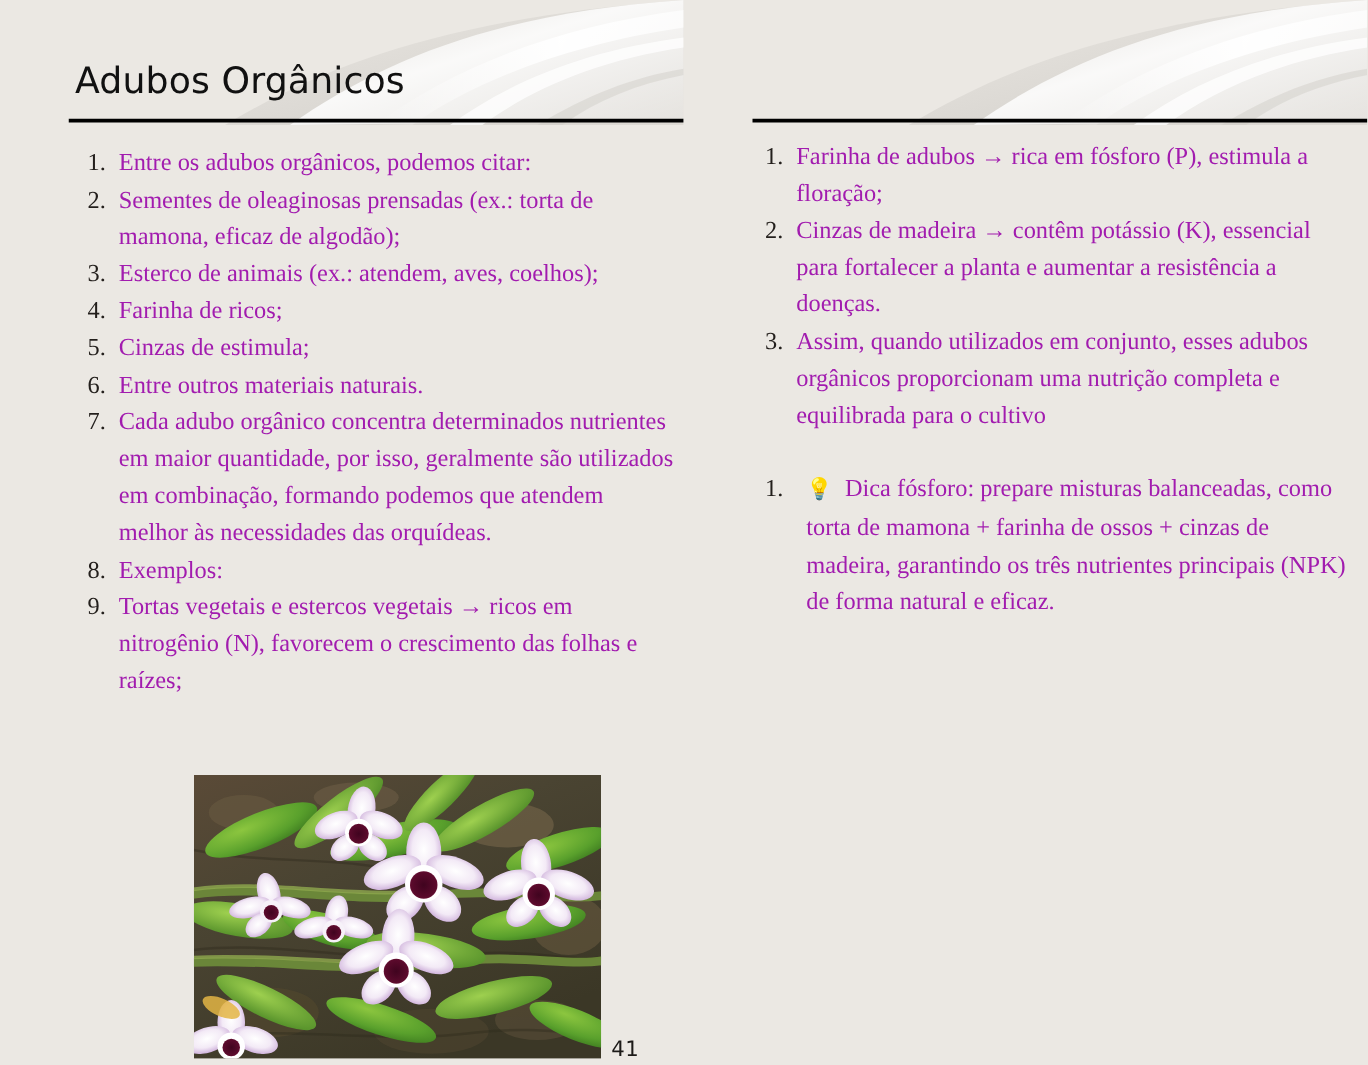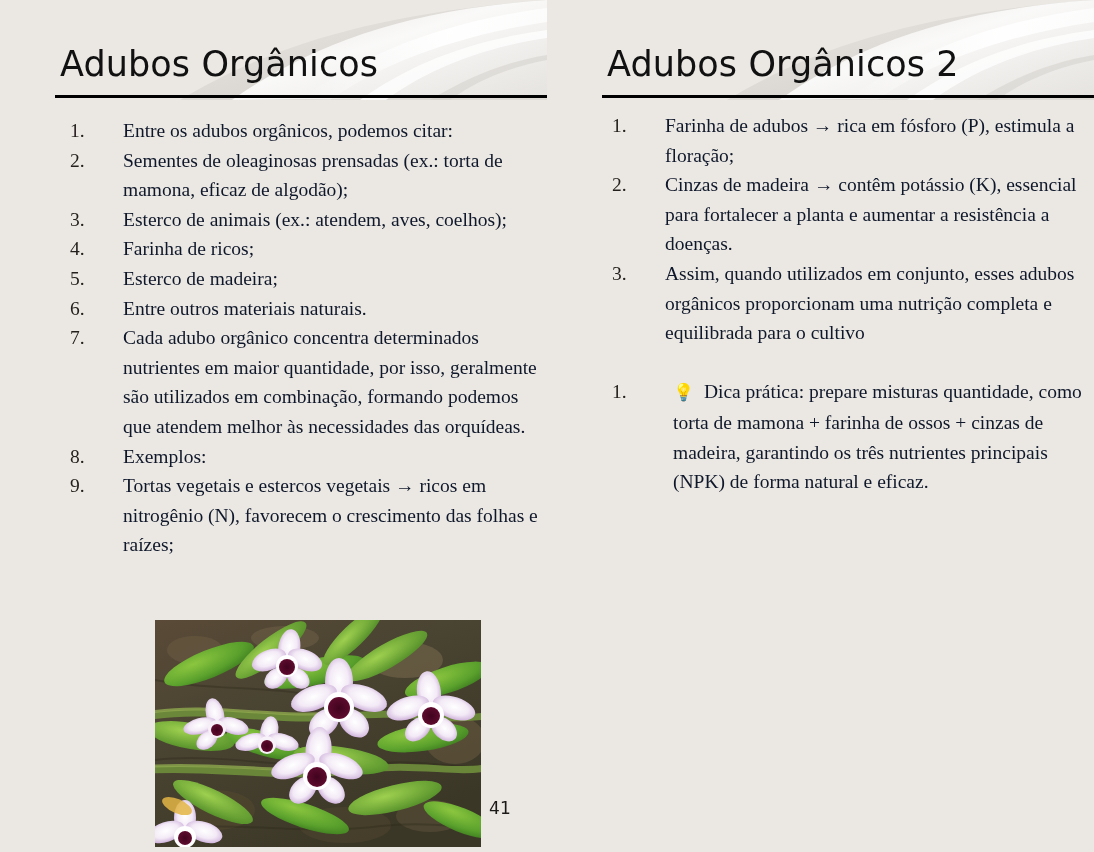--- a/index.html
+++ b/index.html
@@ -47,21 +47,21 @@
   }
 
   
   .title {
     position: absolute;
     left: 60px;
     top: 46px;
     margin: 0;
     font-family: "DejaVu Sans", "Liberation Sans", sans-serif;
     font-weight: 400;
-    font-size: 35px;
+    font-size: 29px;
     line-height: 36px;
     letter-spacing: 0.1px;
     color: #111111;
     white-space: nowrap;
   }
   .title-rule {
     position: absolute;
     left: 55px;
     top: 95px;
     width: 492px;
@@ -101,22 +101,21 @@
     line-height: 29.6px;
     color: #231f1c;
   }
   .li-num.wide {
     width: 33px;
   }
   .li-text {
     flex: 1 1 auto;
     font-size: 19.5px;
     line-height: 29.6px;
-    color: #0f172a;
-    margin-left: 28px;
+    color: #a21caf;
   }
 
   .gap-block {
     height: 29.6px;
   }
 
   .bulb {
     font-family: "DejaVu Sans", sans-serif;
     font-size: 17px;
   }
@@ -143,21 +142,21 @@
 
   
   .page-num {
     position: absolute;
     top: 798px;
     font-family: "DejaVu Sans", "Liberation Sans", sans-serif;
     font-size: 17px;
     color: #1c1a18;
     letter-spacing: 0.3px;
   }
-  .page-num.left-slide { left: 489px; }
+  .page-num.left-slide { left: 489px; margin-top: 32px; }
 </style>
 </head>
 <body>
 
 <div class="deck">
 
   <section class="slide slide-left">
 
     <div class="swoosh-wrap">
       <svg viewBox="0 0 547 100" preserveAspectRatio="none" aria-hidden="true">
@@ -202,21 +201,21 @@
       <li class="li">
         <span class="li-num">3.</span>
         <span class="li-text">Esterco de animais (ex.: atendem, aves, coelhos);</span>
       </li>
       <li class="li">
         <span class="li-num">4.</span>
         <span class="li-text">Farinha de ricos;</span>
       </li>
       <li class="li">
         <span class="li-num">5.</span>
-        <span class="li-text">Esterco de madeira;</span>
+        <span class="li-text">Cinzas de estimula;</span>
       </li>
       <li class="li">
         <span class="li-num">6.</span>
         <span class="li-text">Entre outros materiais naturais.</span>
       </li>
       <li class="li">
         <span class="li-num">7.</span>
         <span class="li-text">Cada adubo orgânico concentra determinados nutrientes em maior quantidade, por isso, geralmente são utilizados em combinação, formando podemos que atendem melhor às necessidades das orquídeas.</span>
       </li>
       <li class="li">
@@ -398,40 +397,39 @@
         </defs>
         <rect x="0" y="0" width="547" height="100" fill="#ebe8e3"></rect>
         <path d="M547,0 L547,100 L180,100 C260,52 360,14 547,0 Z" fill="url(#sw2b)"></path>
         <path d="M547,0 L547,96 L232,100 C306,48 398,10 547,0 Z" fill="url(#sw2a)"></path>
         <path d="M300,100 C360,56 440,22 547,8 L547,22 C452,36 378,66 330,100 Z" fill="url(#sw2c)"></path>
         <path d="M360,100 C410,64 470,40 547,30 L547,38 C478,48 424,72 386,100 Z" fill="#ffffff" opacity="0.75"></path>
         <path d="M430,100 C470,76 505,62 547,55 L547,60 C510,67 478,80 450,100 Z" fill="#cfccc6" opacity="0.45"></path>
       </svg>
     </div>
 
-    <h1 class="title">Adubos Orgânicos 2</h1>
     <div class="title-rule"></div>
 
     <ol class="body-list">
       <li class="li">
         <span class="li-num">1.</span>
         <span class="li-text">Farinha de adubos → rica em fósforo (P), estimula a floração;</span>
       </li>
       <li class="li">
         <span class="li-num">2.</span>
         <span class="li-text">Cinzas de madeira → contêm potássio (K), essencial para fortalecer a planta e aumentar a resistência a doenças.</span>
       </li>
       <li class="li">
         <span class="li-num">3.</span>
         <span class="li-text">Assim, quando utilizados em conjunto, esses adubos orgânicos proporcionam uma nutrição completa e equilibrada para o cultivo</span>
       </li>
 
       <li class="gap-block"></li>
 
       <li class="li">
         <span class="li-num wide">1.</span>
-        <span class="li-text"><span class="bulb">💡</span>&nbsp; <span>Dica prática: prepare misturas quantidade, como torta de mamona + farinha de ossos + cinzas de madeira, garantindo os três nutrientes principais (NPK) de forma natural e eficaz.</span></span>
+        <span class="li-text"><span class="bulb">💡</span>&nbsp; <span>Dica fósforo: prepare misturas balanceadas, como torta de mamona + farinha de ossos + cinzas de madeira, garantindo os três nutrientes principais (NPK) de forma natural e eficaz.</span></span>
       </li>
     </ol>
 
   </section>
 
 </div>
 
 </body></html>

